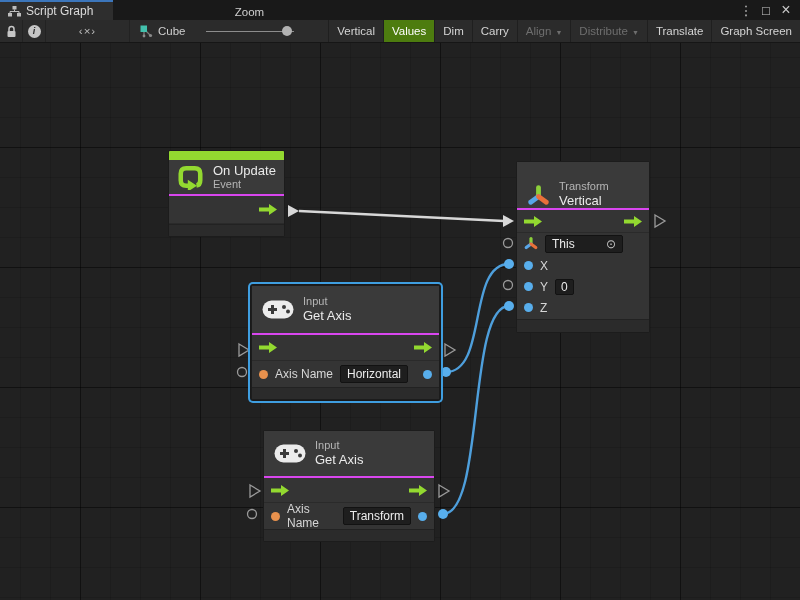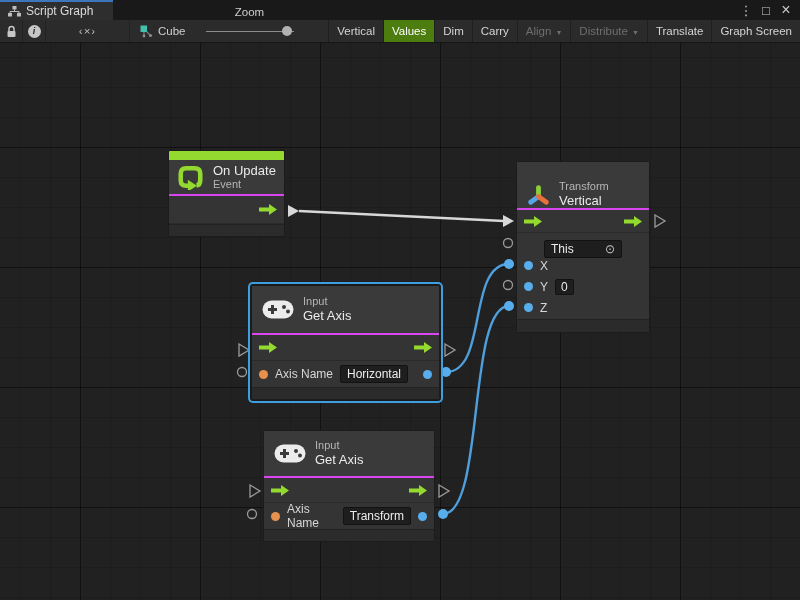--- a/index.html
+++ b/index.html
@@ -208,21 +208,21 @@
       </div>
     </div>
     <div class="row row-flow" style="height:23px;">
       <svg width="18" height="11" viewBox="0 0 18 11">
         <polygon points="0,3.5 10,3.5 10,0 18,5.5 10,11 10,7.5 0,7.5" fill="#93d930"></polygon>
       </svg>
       <svg width="18" height="11" viewBox="0 0 18 11">
         <polygon points="0,3.5 10,3.5 10,0 18,5.5 10,11 10,7.5 0,7.5" fill="#93d930"></polygon>
       </svg>
     </div>
-    <div class="row" style="height:22px;flex-direction:column;">
+    <div class="row" style="height:22px;">
       <svg width="14" height="14" viewBox="0 0 22 22">
         <line x1="11" y1="11" x2="11" y2="2.5" stroke="#8cd03a" stroke-width="5" stroke-linecap="round"></line>
         <line x1="11" y1="11" x2="3.5" y2="16.5" stroke="#58a6e8" stroke-width="5" stroke-linecap="round"></line>
         <line x1="11" y1="11" x2="18.5" y2="16.5" stroke="#e8703a" stroke-width="5" stroke-linecap="round"></line>
       </svg>
       <div class="field" style="width:78px; justify-content:space-between;">
         <span>This</span>
         <span class="picker">⊙</span>
       </div>
     </div>

